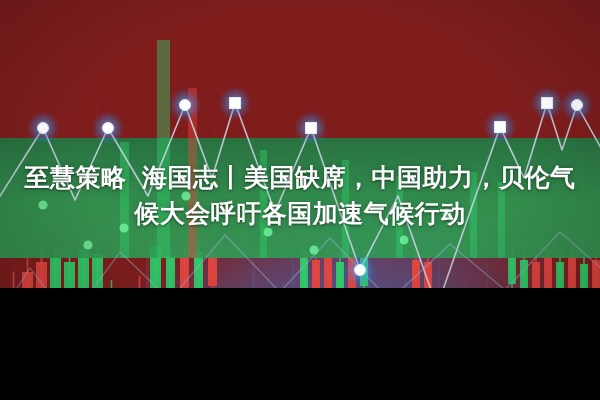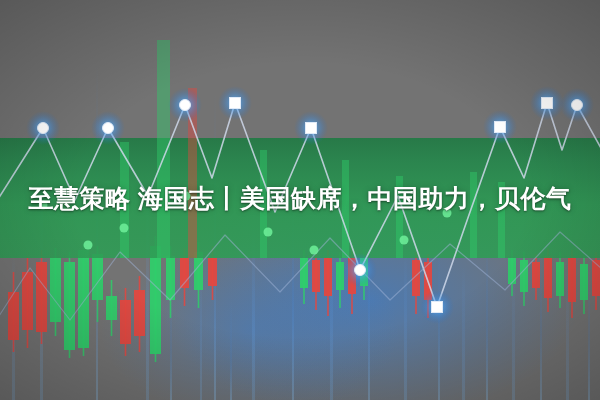--- a/index.html
+++ b/index.html
@@ -4,24 +4,24 @@
 <title>News Thumbnail</title>
 <style>
   html, body {
     margin: 0;
     padding: 0;
     background: #000;
   }
   #stage {
     position: relative;
     width: 600px;
-    height: 400px;
+    height: 288px;
     overflow: hidden;
-    background: #737373;
-    font-family: Liberation Sans, sans-serif;
+    background: #7f1d1d;
+    font-family: Liberation Mono, monospace;
   }
   
   .bg-base {
     position: absolute;
     inset: 0;
     background:
       radial-gradient(ellipse 420px 260px at 62% 78%, rgba(16,86,190,0.55) 0%, rgba(10,45,120,0.22) 45%, rgba(0,0,0,0) 75%),
       radial-gradient(ellipse 300px 200px at 12% 70%, rgba(12,60,150,0.35) 0%, rgba(0,0,0,0) 70%),
       linear-gradient(180deg, #07152f 0%, #0a1c42 35%, #0c2a63 62%, #0b2f72 80%, #0a2council 100%),
       linear-gradient(180deg, #07152f 0%, #0a1c42 35%, #0c2a63 62%, #0b2f72 80%, #09265c 100%);
@@ -248,15 +248,16 @@
       <circle cx="404" cy="240" r="4.5" fill="#6ff09a" opacity="0.85"></circle>
       <circle cx="447" cy="213" r="4.5" fill="#6ff09a" opacity="0.85"></circle>
       <circle cx="314" cy="250" r="4.5" fill="#6ff09a" opacity="0.85"></circle>
       <circle cx="186" cy="196" r="4.5" fill="#6ff09a" opacity="0.85"></circle>
     </svg>
 
   <div class="bg-vignette"></div>
 
   <div class="headline">
     <div class="headline-line">至慧策略 海国志丨美国缺席，中国助力，贝伦气</div>
+    <div class="headline-line">候大会呼吁各国加速气候行动</div>
   </div>
 
 </div>
 
 </body></html>

